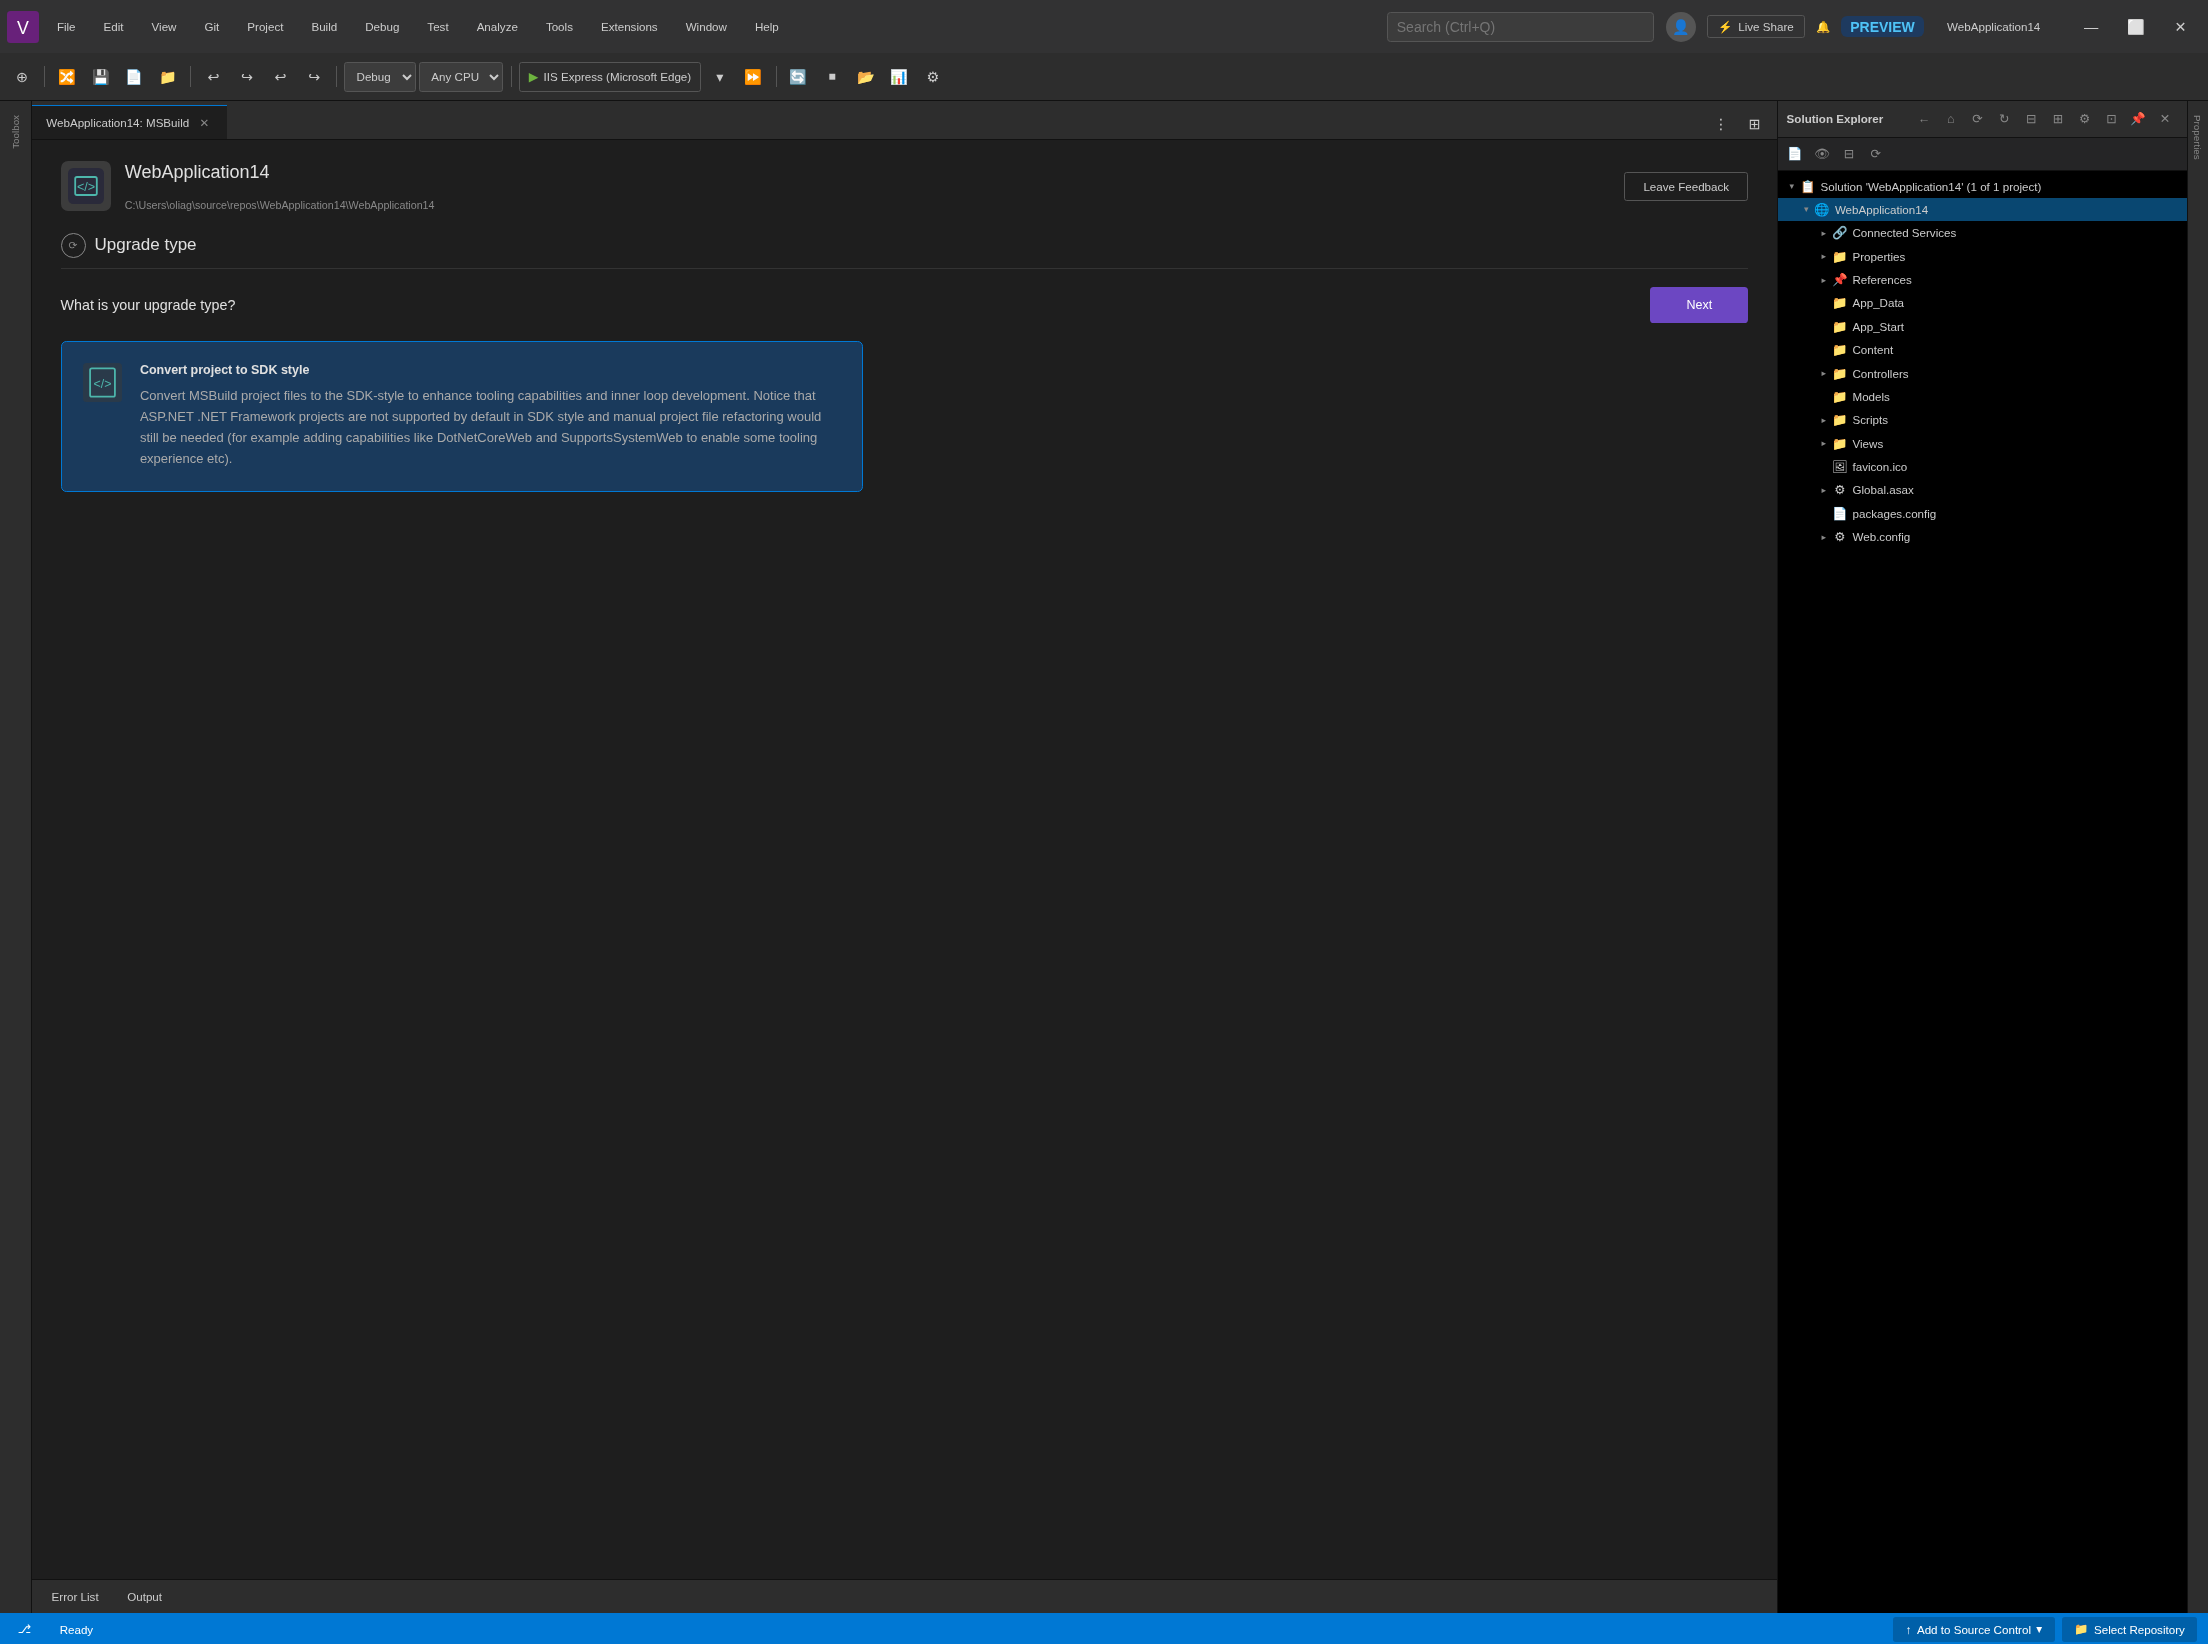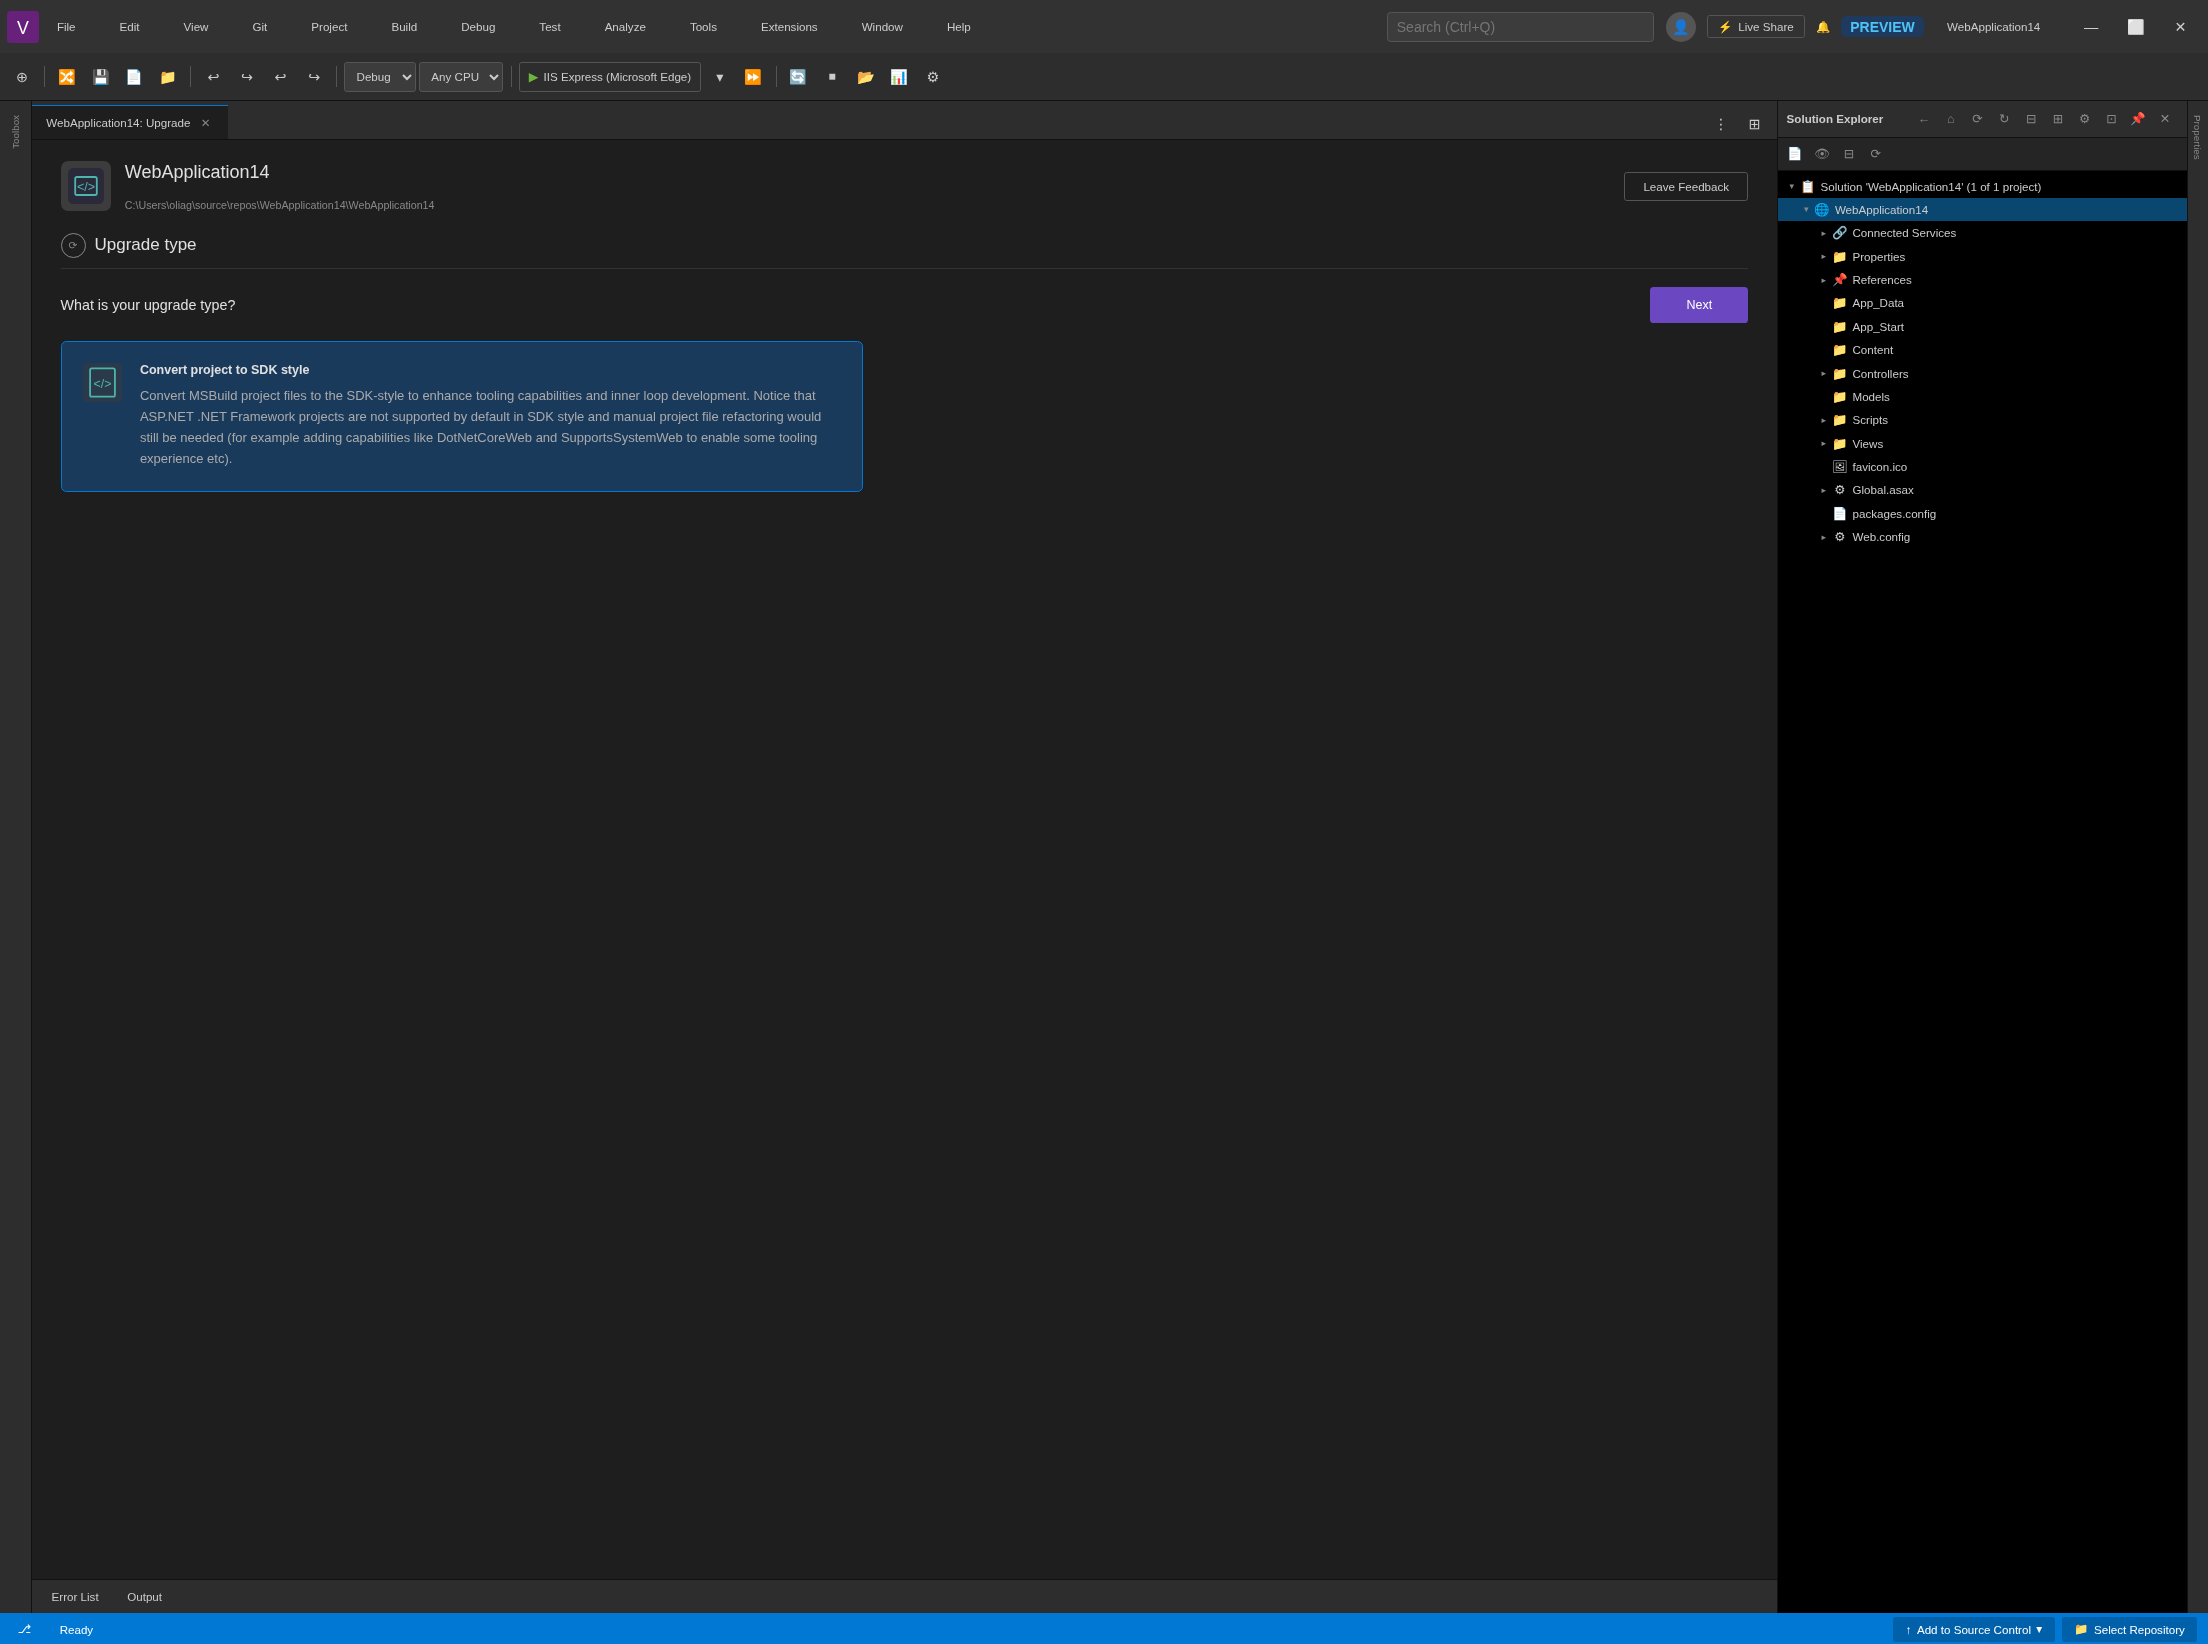--- a/index.html
+++ b/index.html
@@ -25,21 +25,21 @@
       gap: 5.3px;
       flex-shrink: 0;
     }
     .title-bar-logo {
       width: 32px;
       height: 32px;
       flex-shrink: 0;
     }
     .menu-bar {
       display: flex;
-      gap: 19px;
+      gap: 3px;
       flex: 1;
     }
     .menu-item {
       padding: 3.6px 12.5px;
       color: #cccccc;
       font-size: 11.6px;
       cursor: pointer;
       border-radius: 2.7px;
     }
     .title-bar-search {
@@ -635,21 +635,21 @@
 <div class="main-layout">
 
   <div class="left-toolbox">
     <span class="toolbox-label">Toolbox</span>
   </div>
 
   <div class="editor-area">
 
     <div class="tab-bar">
       <div class="tab">
-        <span>WebApplication14: Upgrade</span>
+        <span>WebApplication14: MSBuild</span>
         <button class="tab-close">✕</button>
       </div>
       <div class="tab-bar-actions">
         <button class="toolbar-btn">⋮</button>
         <button class="toolbar-btn">⊞</button>
       </div>
     </div>
 
     <div class="upgrade-content">
 

